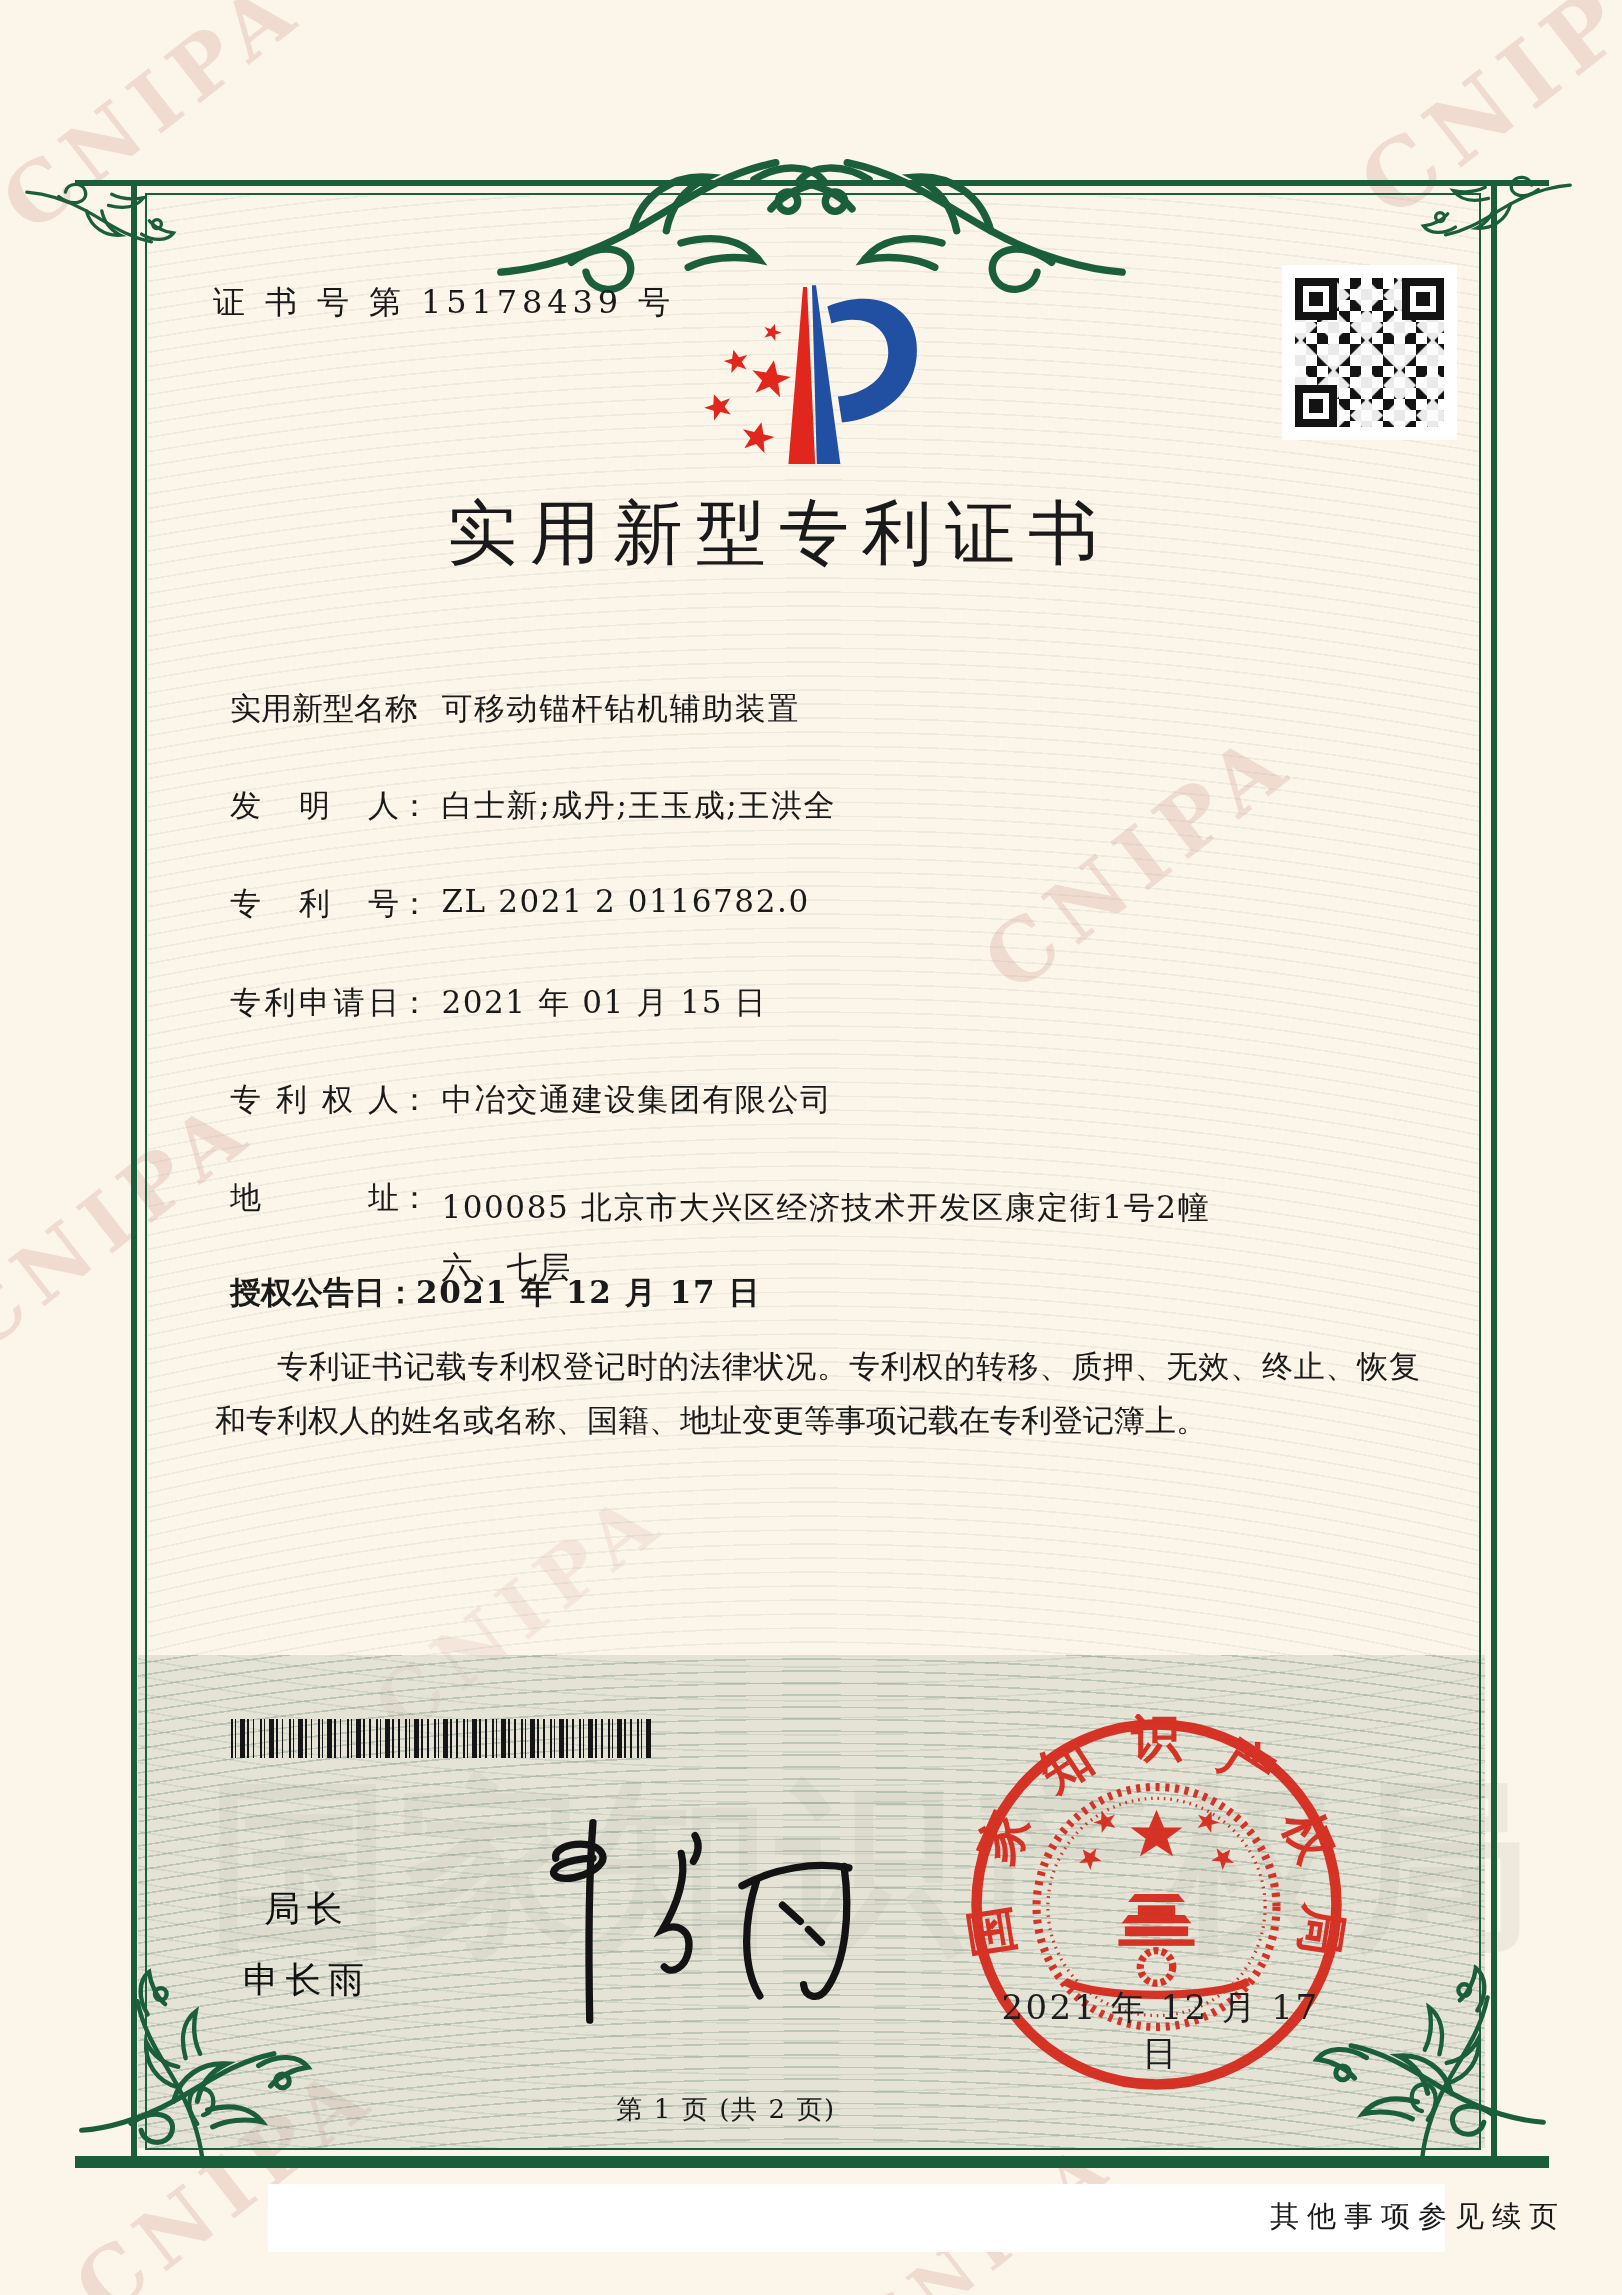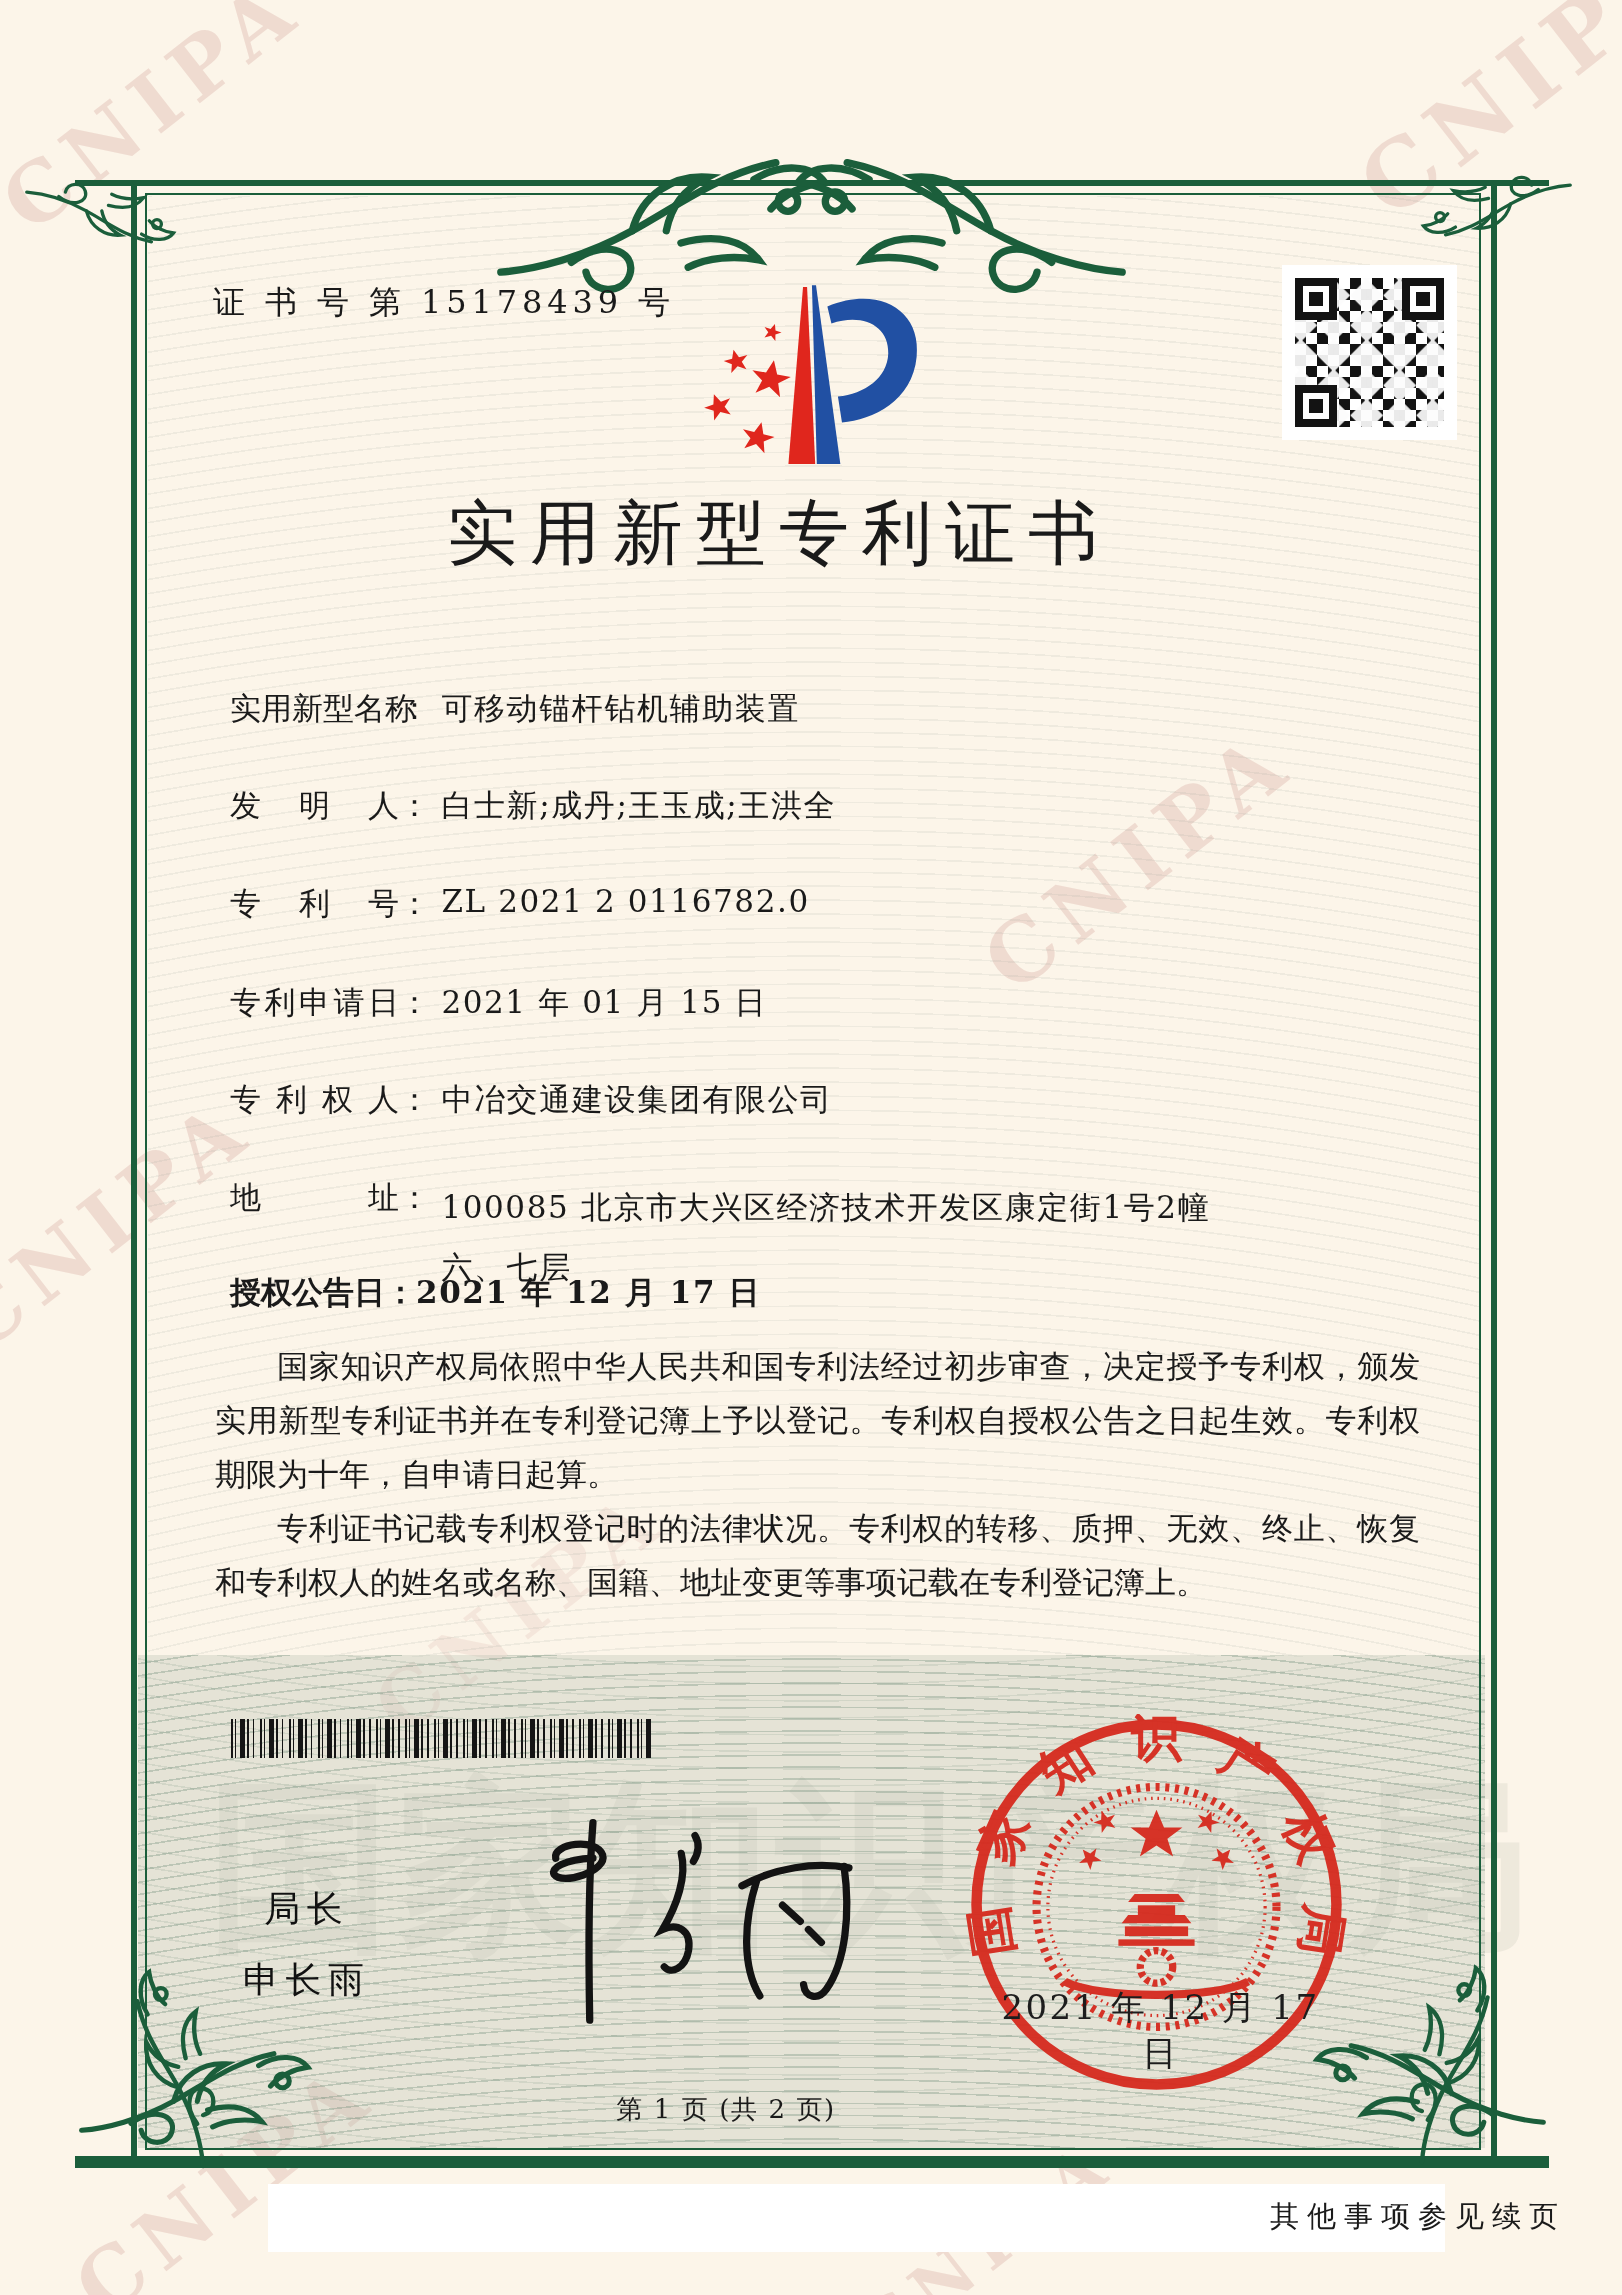--- a/index.html
+++ b/index.html
@@ -235,21 +235,20 @@
   <span class="f-label">专利权人</span><span class="f-colon">：</span><span class="f-value">中冶交通建设集团有限公司</span>
 </div>
 <div class="frow r6">
   <span class="f-label">地址</span><span class="f-colon">：</span><span class="f-value">100085 北京市大兴区经济技术开发区康定街1号2幢六、七层</span>
 </div>
 <div class="frow rgrant">
   <span>授权公告日</span><span>：</span><span class="f-value">2021 年 12 月 17 日</span>
 </div>
 
 <div class="paras">
-  <p>国家知识产权局依照中华人民共和国专利法经过初步审查，决定授予专利权，颁发实用新型专利证书并在专利登记簿上予以登记。专利权自授权公告之日起生效。专利权期限为十年，自申请日起算。</p>
   <p>专利证书记载专利权登记时的法律状况。专利权的转移、质押、无效、终止、恢复和专利权人的姓名或名称、国籍、地址变更等事项记载在专利登记簿上。</p>
 </div>
 
 <div class="barcode"></div>
 
 <div class="sig-block">
   <div>局长</div>
   <div>申长雨</div>
 </div>
 

